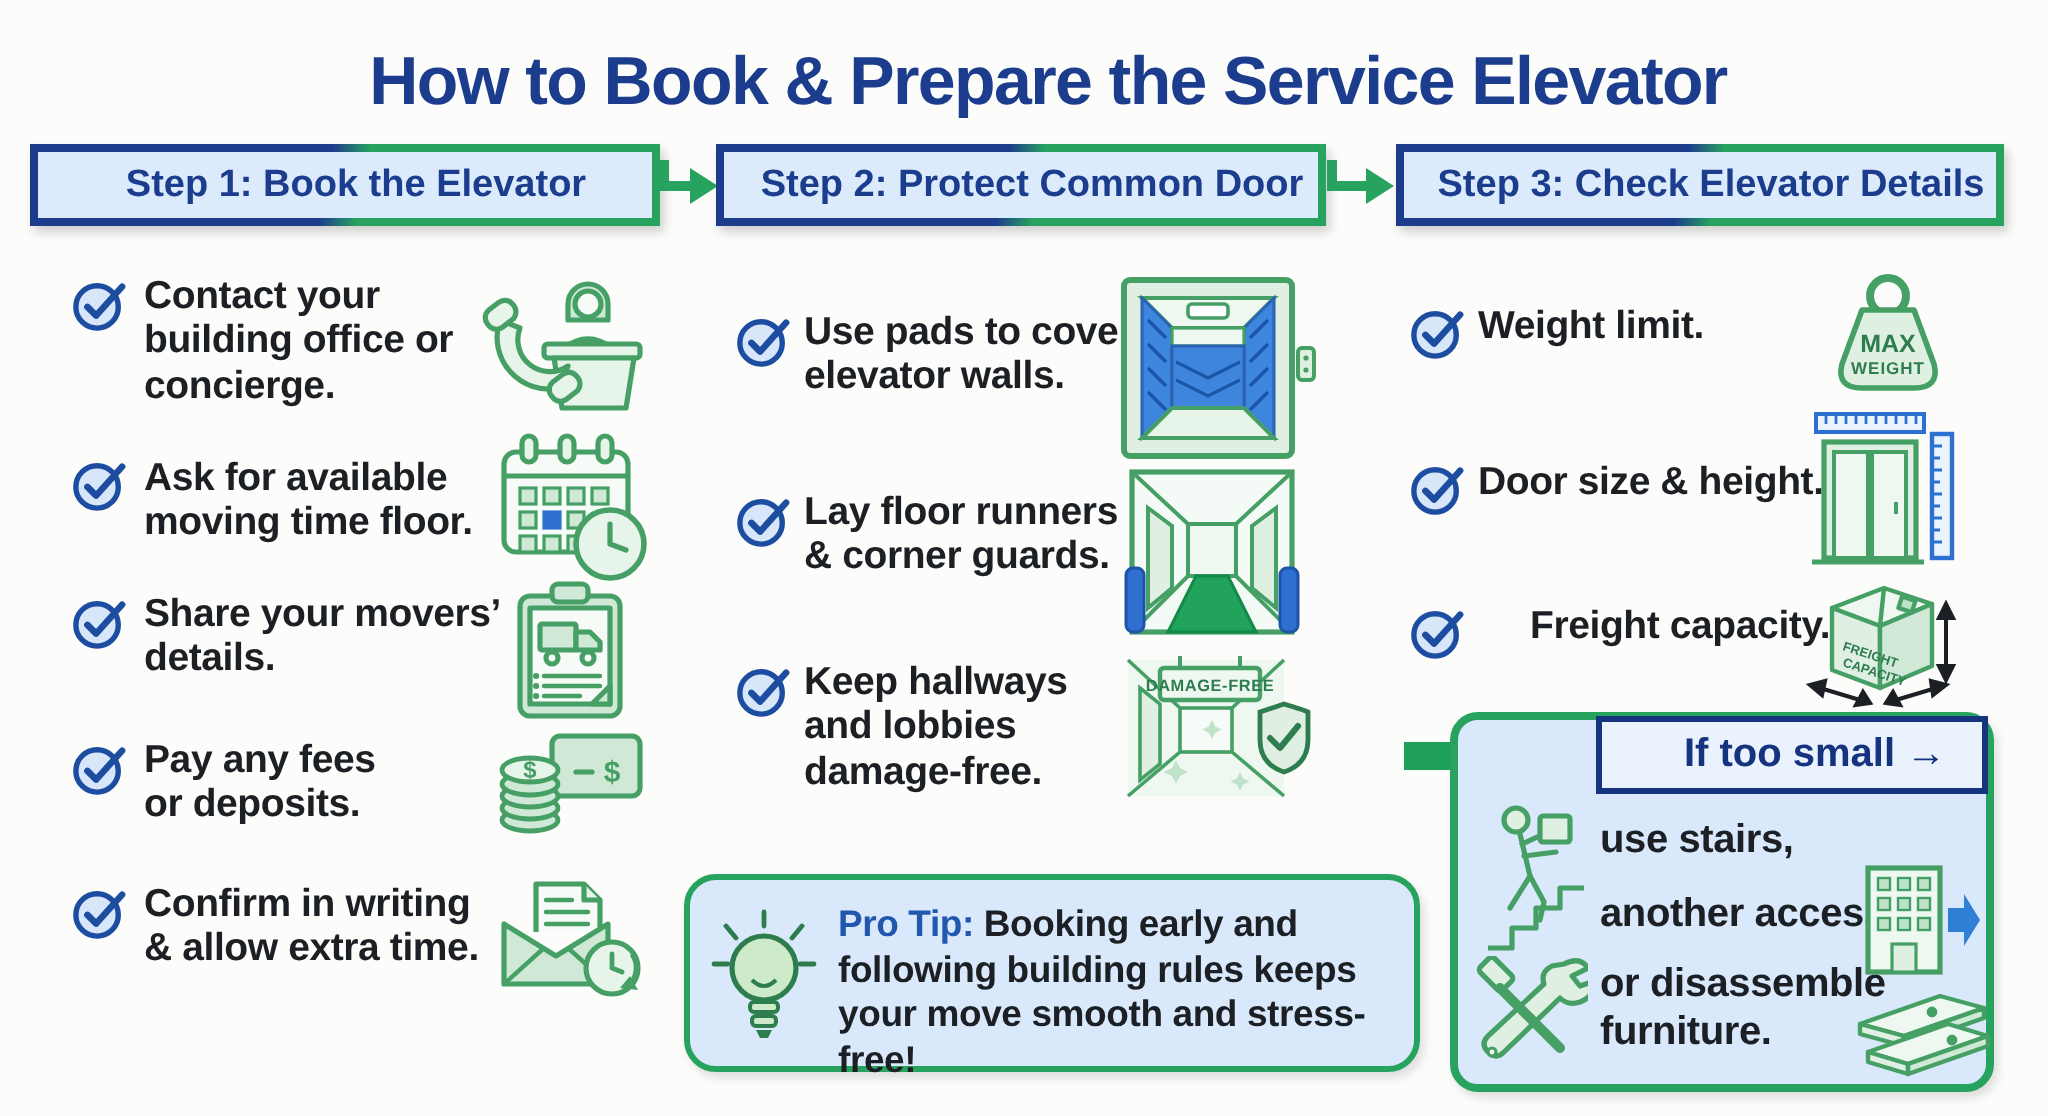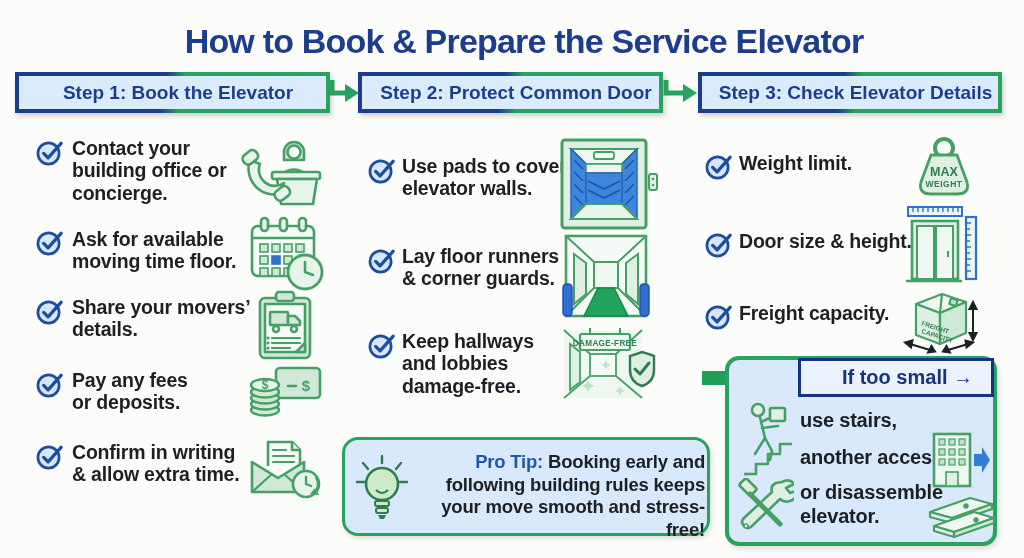--- a/index.html
+++ b/index.html
@@ -50,21 +50,20 @@
   
   .protip {
     position:absolute; left:342px; top:437px; width:368px; height:99px;
     background:#d9e9fb; border:3.5px solid #27a35f; border-radius:16px;
     box-shadow:2px 3px 5px rgba(0,0,0,0.12);
   }
   .protip-text {
     position:absolute; left:74px; top:11px; width:286px;
     font-size:18.5px; line-height:1.22; font-weight:700; color:#1c1f24;
     letter-spacing:-0.2px;
-    text-align:right;
   }
   .protip-label { color:#2257ae; }
 
   
   .ts-box {
     position:absolute; left:725px; top:356px; width:272px; height:190px;
     background:#d9e9fb; border:4px solid #27a35f; border-radius:14px;
     box-shadow:2px 3px 5px rgba(0,0,0,0.12);
   }
   .ts-header {
@@ -314,21 +313,21 @@
   <svg class="check" style="left:705px;top:231px" viewBox="0 0 28 28">
     <circle cx="13" cy="15" r="11" fill="#d7e6f9" stroke="#1d4da1" stroke-width="2.8"></circle>
     <path d="M8 15 L12.5 19.5 L26 4.5" fill="none" stroke="#1d4da1" stroke-width="3.4" stroke-linecap="round" stroke-linejoin="round"></path>
   </svg>
   <div class="itxt" style="left:739px;top:230px">Door size &amp; height.</div>
 
   <svg class="check" style="left:705px;top:303px" viewBox="0 0 28 28">
     <circle cx="13" cy="15" r="11" fill="#d7e6f9" stroke="#1d4da1" stroke-width="2.8"></circle>
     <path d="M8 15 L12.5 19.5 L26 4.5" fill="none" stroke="#1d4da1" stroke-width="3.4" stroke-linecap="round" stroke-linejoin="round"></path>
   </svg>
-  <div class="itxt" style="left:739px;top:302px">Freight capacity.</div>
+  <div class="itxt" style="left:765px;top:302px">Freight capacity.</div>
 
   <svg class="icn" style="left:912px;top:136px" width="64" height="62" viewBox="0 0 64 62">
     <circle cx="32" cy="12" r="9" fill="none" stroke="#46a066" stroke-width="4"></circle>
     <path d="M19 19 H45 L55 46 Q58 58 45 58 H19 Q6 58 9 46 Z" fill="#dff0e3" stroke="#46a066" stroke-width="2.8" stroke-linejoin="round"></path>
     <text x="32" y="40" font-size="12.5" font-weight="bold" fill="#2e7d4f" text-anchor="middle">MAX</text>
     <text x="32" y="51" font-size="8.5" font-weight="bold" fill="#2e7d4f" text-anchor="middle" letter-spacing="0.5">WEIGHT</text>
   </svg>
 
   <svg class="icn" style="left:904px;top:203px" width="76" height="84" viewBox="0 0 76 84">
     <rect x="4" y="4" width="54" height="9" fill="#eaf4fd" stroke="#2f6fd0" stroke-width="2"></rect>
@@ -383,21 +382,21 @@
       <path d="M20 19 L25 40" fill="none"></path>
       <path d="M25 40 L15 56 M25 40 L32 53 L30 62" fill="none"></path>
       <path d="M21 24 L34 18 M22 30 L38 28" fill="none"></path>
       <rect x="30" y="10" width="15" height="13" rx="1.5"></rect>
     </g>
   </svg>
 
   <div class="ts-line" style="top:408px">use stairs,</div>
   <div class="ts-line" style="top:445px">another access,</div>
   <div class="ts-line" style="top:480px">or disassemble
-elevator.</div>
+furniture.</div>
 
   <svg class="icn" style="left:928px;top:430px" width="62" height="60" viewBox="0 0 62 60">
     <rect x="6" y="4" width="36" height="52" fill="#eef8f0" stroke="#46a066" stroke-width="2.6"></rect>
     <g fill="#bfe3c8" stroke="#46a066" stroke-width="1.2">
       <rect x="11" y="9" width="6" height="6"></rect>
         <rect x="21" y="9" width="6" height="6"></rect>
         <rect x="31" y="9" width="6" height="6"></rect>
       <rect x="11" y="19" width="6" height="6"></rect>
         <rect x="21" y="19" width="6" height="6"></rect>
         <rect x="31" y="19" width="6" height="6"></rect>

